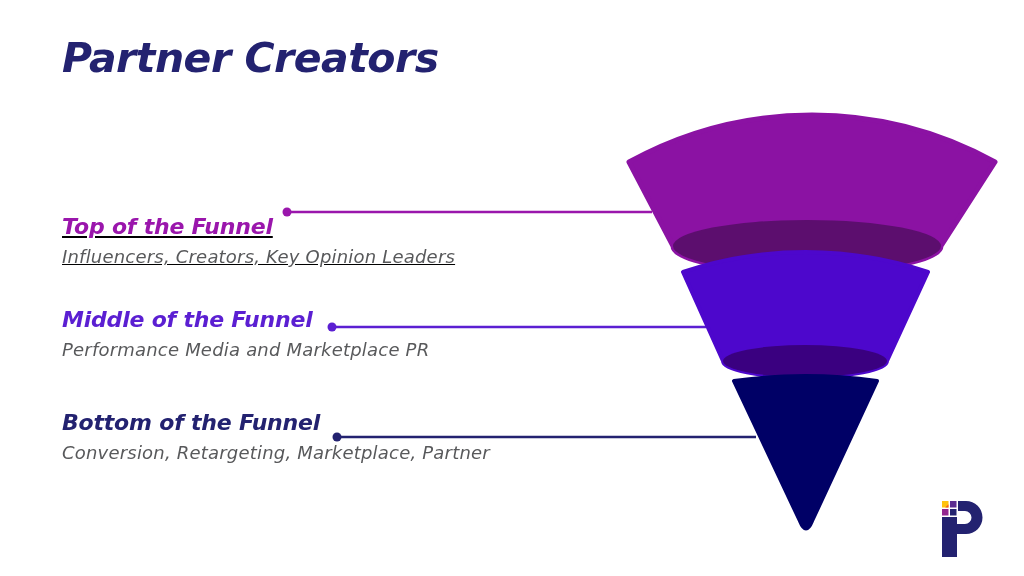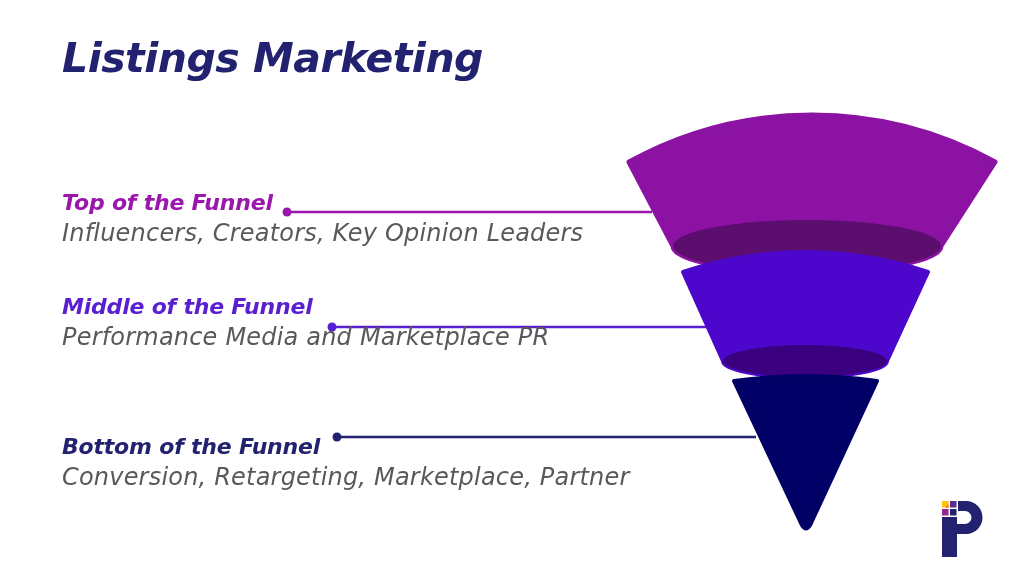--- a/index.html
+++ b/index.html
@@ -21,30 +21,30 @@
     color:#232270;
   }
   .section{position:absolute;left:62px;}
   .section .label{
     font-size:22px;
     font-weight:700;
     line-height:30px;
     letter-spacing:-0.2px;
   }
   .section .desc{
-    font-size:24px;
+    font-size:18px;
     font-weight:400;
     line-height:26px;
     margin-top:2px;
     color:#58595B;
     letter-spacing:0.2px;
   }
-  .sec-top{top:188px;}
-  .sec-middle{top:292px;}
-  .sec-bottom{top:432px;}
+  .sec-top{top:212px;text-decoration:underline;}
+  .sec-middle{top:305px;}
+  .sec-bottom{top:408px;}
   .diagram-svg{position:absolute;left:0;top:0;pointer-events:none;}
   .logo-svg{position:absolute;left:942px;top:501px;pointer-events:none;}
 </style>
 </head>
 <body>
 
 <div class="canvas">
 
   <svg class="diagram-svg" width="1024" height="576" viewBox="0 0 1024 576">
 
@@ -64,21 +64,21 @@
     <path d="M 629 162 A 380 380 0 0 1 995 162 L 941 246 A 134 26 0 0 1 673 246 Z" stroke-width="5" stroke-linejoin="round" fill="#8B12A3" stroke="#8B12A3"></path>
     <ellipse cx="807" cy="246" rx="134" ry="26" fill="#5C0E6E"></ellipse>
 
     <path d="M 683 272 A 385 385 0 0 1 928 272 L 887 361 A 82 16 0 0 1 723 361 Z" stroke-width="4" stroke-linejoin="round" fill="#4D07CC" stroke="#4D07CC"></path>
     <ellipse cx="805" cy="361" rx="82" ry="16" fill="#3A0080"></ellipse>
 
     <path d="M 734 381 A 514 514 0 0 1 877 381 L 812 521 Q 806 536 800 521 Z" stroke-width="4" stroke-linejoin="round" fill="#000066" stroke="#000066"></path>
   </svg>
 
   <div class="title" style="color: rgb(35, 34, 112);">
-    <div>Listings Marketing</div>
+    <div>Partner Creators</div>
   </div>
 
   <div class="section sec-top">
     <div class="label" style="color: rgb(154, 22, 172);">Top of the Funnel</div>
     <div class="desc">Influencers, Creators, Key Opinion Leaders</div>
   </div>
 
   <div class="section sec-middle">
     <div class="label" style="color: rgb(91, 31, 210);">Middle of the Funnel</div>
     <div class="desc">Performance Media and Marketplace PR</div>

